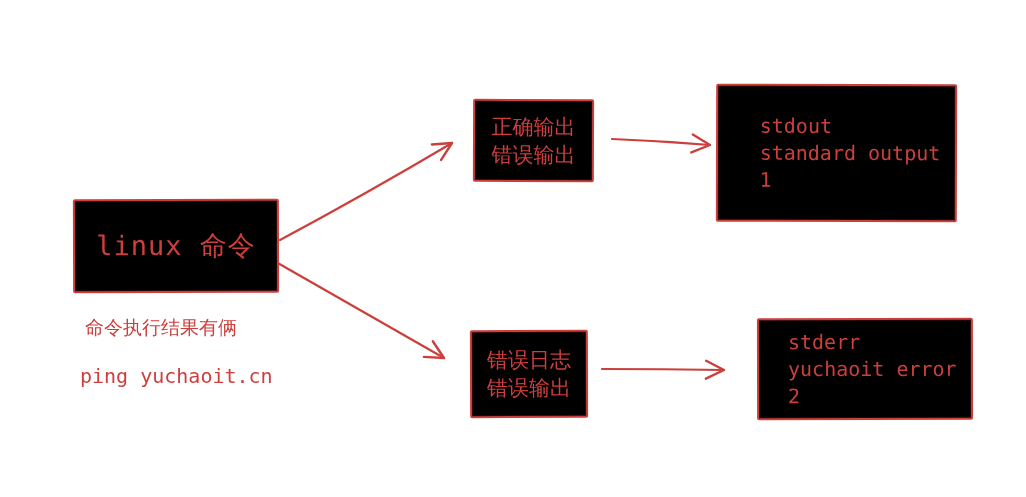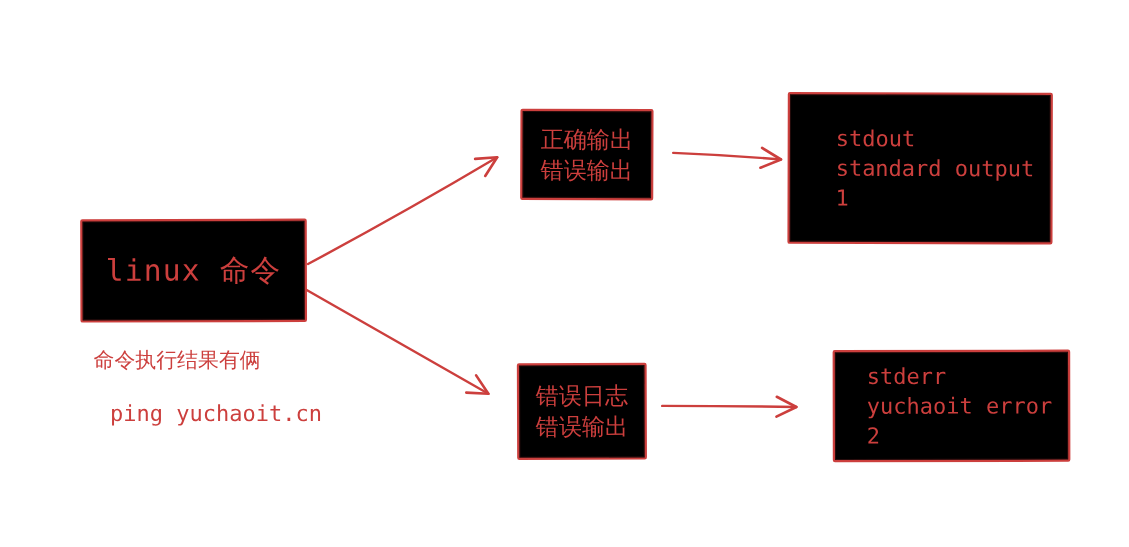--- a/index.html
+++ b/index.html
@@ -70,21 +70,20 @@
   }
   .caption-note{
     left:85px;top:315px;
     font-size:19px;
     text-align:center;
   }
   .caption-cmd{
     left:80px;top:364px;
     font-family:var(--mono);
     font-size:20px;
-    margin-left:20px;
   }
 </style>
 </head>
 <body>
 
 <div class="canvas">
 
   <svg class="arrows" viewBox="0 0 1026 497" xmlns="http://www.w3.org/2000/svg">
     <defs>
       <marker id="arrowhead" markerUnits="userSpaceOnUse" markerWidth="28" markerHeight="28" refX="21" refY="13" orient="auto">

